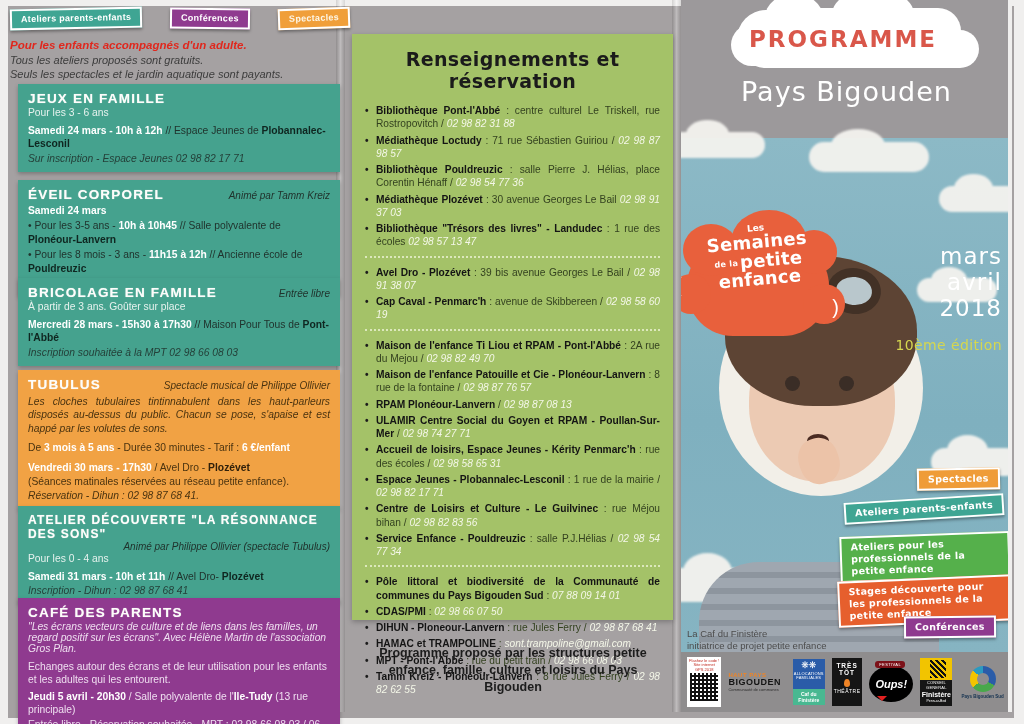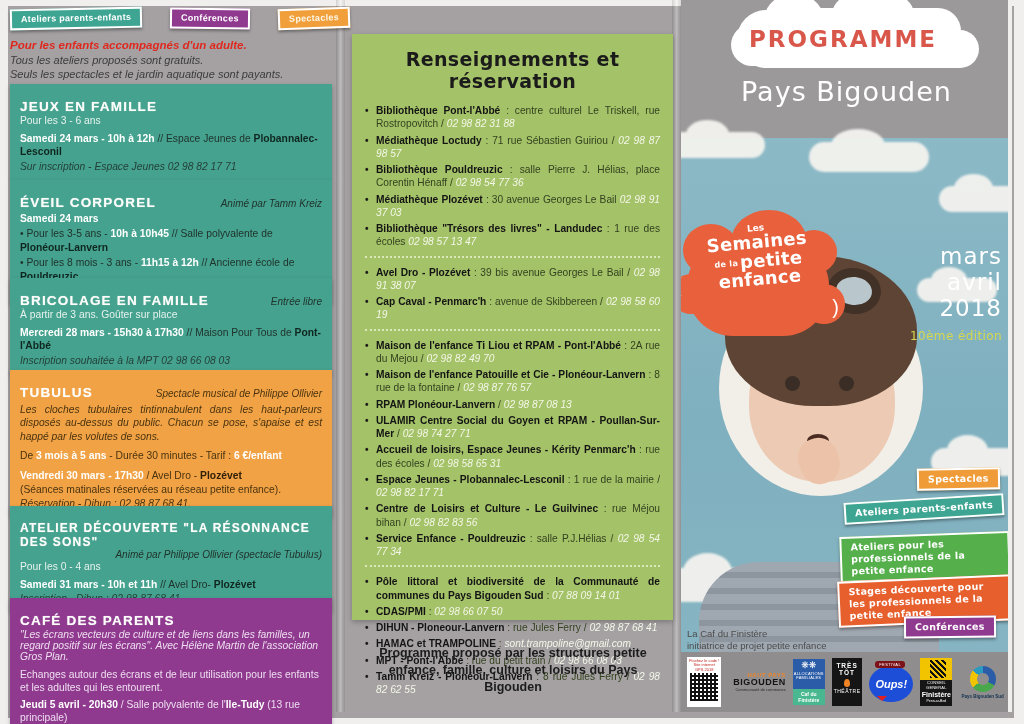--- a/index.html
+++ b/index.html
@@ -14,21 +14,21 @@
   .col-left{position:absolute;left:2px;top:0;width:334px;height:712px;}
   .tags-row{position:absolute;left:8px;top:8px;width:320px;display:flex;gap:28px;}
   .tag{border:2px solid #fff;color:#fff;font-size:9px;font-weight:700;padding:3px 9px 4px;
        box-shadow:0 2px 3px rgba(0,0,0,.35);letter-spacing:.3px;white-space:nowrap;}
   .tag-teal{background:#3fa593;transform:rotate(-1.2deg);}
   .tag-purple{background:#8f3a8f;transform:rotate(.8deg);}
   .tag-orange{background:#f09f3a;transform:rotate(-2deg);color:#fdf6e6;}
   .intro{position:absolute;left:8px;top:38px;width:316px;font-size:11px;font-style:italic;color:#3c3c3c;line-height:1.28;}
   .intro .red{color:#e0271d;font-weight:700;font-size:11.5px;}
 
-  .block{position:absolute;left:8px;width:322px;padding:15px 10px 8px;color:#223832;
+  .block{position:absolute;left:16px;width:322px;padding:7px 10px 8px;color:#223832;
          box-shadow:0 2px 4px rgba(0,0,0,.25);}
   .bk-teal{background:#45a28e;}
   .bk-orange{background:#f1a244;color:#4a3310;}
   .bk-purple{background:#8f3a8f;color:#efdef0;}
   .bk-title{font-size:13.5px;font-weight:700;color:#fdfdfb;letter-spacing:1.2px;
             text-shadow:0 0 1px rgba(255,255,255,.6);}
   .bk-head{display:flex;justify-content:space-between;align-items:baseline;}
   .bk-right{font-style:italic;font-size:10px;color:#20332d;}
   .bk-orange .bk-right{color:#4a3310;}
   .bk-sub{font-size:10.3px;color:#e6f2ee;margin-top:1px;}
@@ -107,56 +107,56 @@
   .badge-text{position:absolute;left:0;top:-16px;width:100%;text-align:center;color:#fff;
               transform:rotate(-5deg);font-family:"DejaVu Sans",sans-serif;line-height:1.02;z-index:2;}
   .bt-sm{font-size:9px;font-weight:700;display:block;}
   .bt-lg{font-size:18px;font-weight:700;display:block;letter-spacing:.3px;}
   .bt-mix .sm{font-size:8px;font-weight:700;vertical-align:3px;margin-right:2px;}
   .paren-l{position:absolute;left:-12px;top:34px;color:#fff;font-size:20px;}
   .paren-r{position:absolute;right:-10px;top:56px;color:#fff;font-size:20px;}
   
   .date{position:absolute;right:10px;top:106px;text-align:right;color:#fff;
         font-family:"DejaVu Sans",sans-serif;font-size:23px;line-height:1.12;letter-spacing:1px;}
-  .edition{margin-top:9px;font-size:12px;color:#d5d74f;letter-spacing:.4px;}
+  .edition{margin-top:17px;font-size:14px;color:#d5d74f;letter-spacing:.4px;}
   
   .ribbon{position:absolute;border:2px solid #fff;color:#fff;font-weight:700;font-size:9.5px;
           padding:3px 9px;box-shadow:0 2px 3px rgba(0,0,0,.35);letter-spacing:.3px;line-height:1.25;
           font-family:"DejaVu Sans",sans-serif;}
   .rb1{right:12px;top:468px;background:#ef9c38;transform:rotate(-1deg);}
   .rb2{right:8px;top:498px;background:#3fa593;transform:rotate(-3.5deg);}
   .rb3{right:2px;top:534px;width:170px;background:#55b04b;transform:rotate(-2deg);}
   .rb4{right:-2px;top:578px;width:176px;background:#e65f2d;transform:rotate(-2.5deg);}
   .rb5{right:16px;top:616px;background:#8f3a8f;transform:rotate(-.5deg);}
   .caption{position:absolute;left:6px;top:628px;font-size:9.5px;color:#4c4c4c;line-height:1.3;}
   
   .logos{position:absolute;left:0;top:652px;width:331px;height:60px;background:#8f8d8e;
          display:flex;align-items:center;gap:7px;padding:0 6px;}
   .qr{width:38px;height:50px;background:#fff;padding:2px;text-align:center;}
   .qr .qtxt{font-size:4px;color:#c02a20;line-height:1.1;}
   .qr .qpat{margin:1px auto 0;width:28px;height:28px;
     background:
       repeating-linear-gradient(0deg,#111 0 2px,transparent 2px 4px),
       repeating-linear-gradient(90deg,#111 0 2px,#fff 2px 4px);}
-  .lg-bigouden{width:64px;text-align:right;line-height:1.1;}
+  .lg-bigouden{width:64px;text-align:left;line-height:1.1;}
   .lg-bigouden .top{font-size:6px;font-weight:800;color:#ef8426;letter-spacing:.5px;}
   .lg-bigouden .nm{font-size:9px;font-weight:800;color:#141414;letter-spacing:.5px;}
   .lg-bigouden .sub{font-size:4px;color:#2c2c2c;}
   .lg-caf{width:36px;text-align:center;}
   .lg-caf .blue{background:#2a5ca8;height:30px;color:#fff;font-size:9px;line-height:1;padding-top:2px;}
   .lg-caf .blue .alf{display:block;font-size:4px;margin-top:2px;letter-spacing:.2px;}
   .lg-caf .green{background:#49b891;color:#fff;font-size:5px;font-weight:700;padding:2px 0;}
   .lg-tt{width:34px;height:48px;background:#151515;color:#fff;text-align:center;padding-top:4px;line-height:1.15;}
   .lg-tt .t1{font-size:6.5px;font-weight:700;letter-spacing:1px;}
   .lg-tt .dot{display:block;margin:2px auto;width:6px;height:8px;background:#ef8426;border-radius:50% 50% 50% 50%/60% 60% 40% 40%;}
   .lg-tt .t2{font-size:5px;letter-spacing:.5px;}
   .lg-oups{width:46px;position:relative;text-align:center;}
   .lg-oups .band{position:absolute;left:6px;top:-2px;background:#7c1118;color:#fff;font-size:4px;
                  padding:1px 4px;border-radius:3px;z-index:2;letter-spacing:.4px;}
-  .lg-oups .bub{margin-top:3px;width:44px;height:36px;background:#1d4ed8;border-radius:50%;
+  .lg-oups .bub{margin-top:3px;width:44px;height:36px;background:#000000;border-radius:50%;
                 color:#fff;font-weight:800;font-style:italic;font-size:11px;line-height:36px;}
   .lg-oups .bub::after{content:"";position:absolute;left:8px;bottom:-4px;border:5px solid transparent;border-top-color:#e32020;}
   .lg-cg{width:36px;text-align:center;}
   .lg-cg .yel{background:#f2c400;height:22px;position:relative;}
   .lg-cg .emb{position:absolute;left:10px;top:2px;width:16px;height:18px;
       background:repeating-linear-gradient(45deg,#111 0 2px,#f2c400 2px 4px);}
   .lg-cg .blk{background:#161616;color:#fff;padding:1px 0 2px;line-height:1.2;}
   .lg-cg .cg1{font-size:4px;letter-spacing:.2px;}
   .lg-cg .cg2{font-size:7px;font-weight:700;}
   .lg-cg .cg3{font-size:3.5px;}

